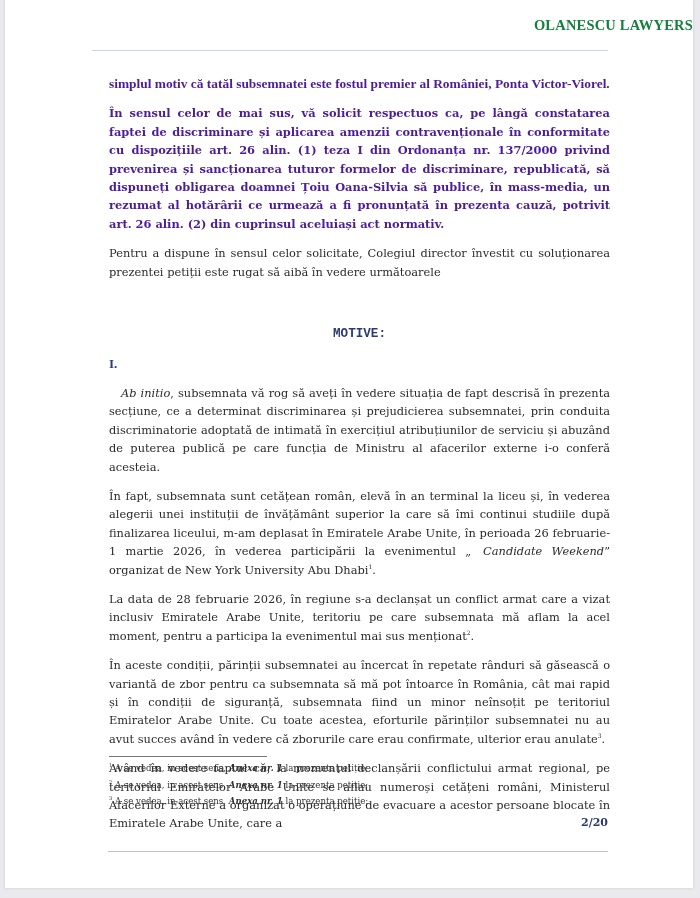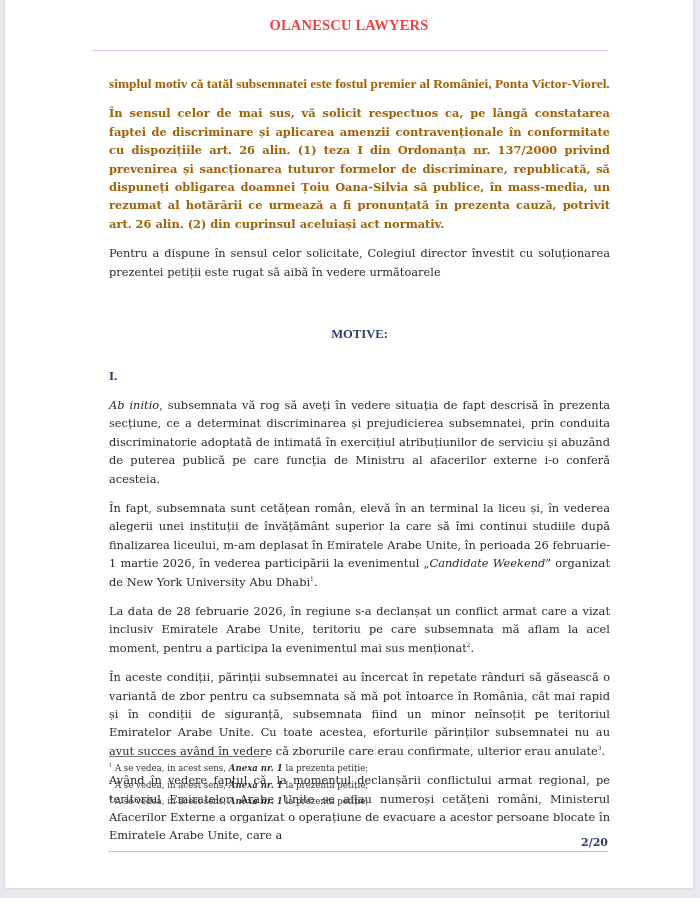--- a/index.html
+++ b/index.html
@@ -8,66 +8,66 @@
       background: #e9e9ee;
       font-family: "DejaVu Serif", "Liberation Serif", serif;
     }
     .page {
       position: absolute; left: 5px; top: 0; width: 688px; height: 888px;
       background: #ffffff;
       box-shadow: 0 0 3px rgba(0,0,0,0.12);
     }
     .header-title {
       position: absolute; left: 0; right: 0; top: 17px;
-      text-align: center;
+      text-align: right;
       font-family: "Liberation Serif", serif;
       font-weight: bold; font-size: 14.5px; letter-spacing: 0.2px;
-      color: #ef4444;
+      color: #15803d;
     }
     .header-rule {
       position: absolute; left: 87px; width: 516px; top: 50px;
       border-top: 1px solid #c9d6ea;
     }
     .body {
       position: absolute; left: 104px; width: 501px; top: 75px;
       font-size: 11.4px; line-height: 18.4px; color: #2b2b2b;
       text-align: justify;
     }
     .body p { margin: 0 0 11px 0; }
-    .bold-blue { color: #a16207; font-weight: bold; }
+    .bold-blue { color: #4c1d95; font-weight: bold; }
     .first-bold { font-family: "Liberation Serif", serif; font-size: 13.4px; }
     .motive {
       text-align: center; color: #2c3a72; font-weight: bold;
-      font-family: Liberation Serif, serif; font-size: 12.6px;
-      margin: 44px 0 24px 0;
+      font-family: Liberation Mono, monospace; font-size: 12.6px;
+      margin: 44px 0 12px 0;
     }
     .section {
       color: #2c3a72; font-weight: bold;
       font-family: "Liberation Serif", serif; font-size: 13px;
       margin: 0 0 10px 0; display: flex;
     }
     .section .num { width: 34px; }
-    .it { font-style: italic; }
+    .it { font-style: italic; margin-left: 12px; }
     sup { font-size: 6px; vertical-align: super; line-height: 0; }
     .fn-rule {
       position: absolute; left: 104px; width: 158px; top: 756px;
       border-top: 1px solid #777;
     }
     .footnotes {
       position: absolute; left: 104px; top: 760px;
       font-size: 8.6px; line-height: 16.5px; color: #333;
     }
     .footnotes sup { font-size: 5px; }
     .footnotes .anx { font-weight: bold; font-style: italic; text-align: right; }
     .footer-rule {
       position: absolute; left: 103px; width: 500px; top: 851px;
       border-top: 1px solid #b8c2d8;
     }
     .page-num {
-      position: absolute; right: 85px; top: 836px;
+      position: absolute; right: 85px; top: 816px;
       color: #2c3a72; font-weight: bold; font-size: 11px;
     }
   </style>
 </head>
 <body>
 
 <div class="page">
   <div class="header-title">OLANESCU LAWYERS</div>
   <div class="header-rule"></div>
 

